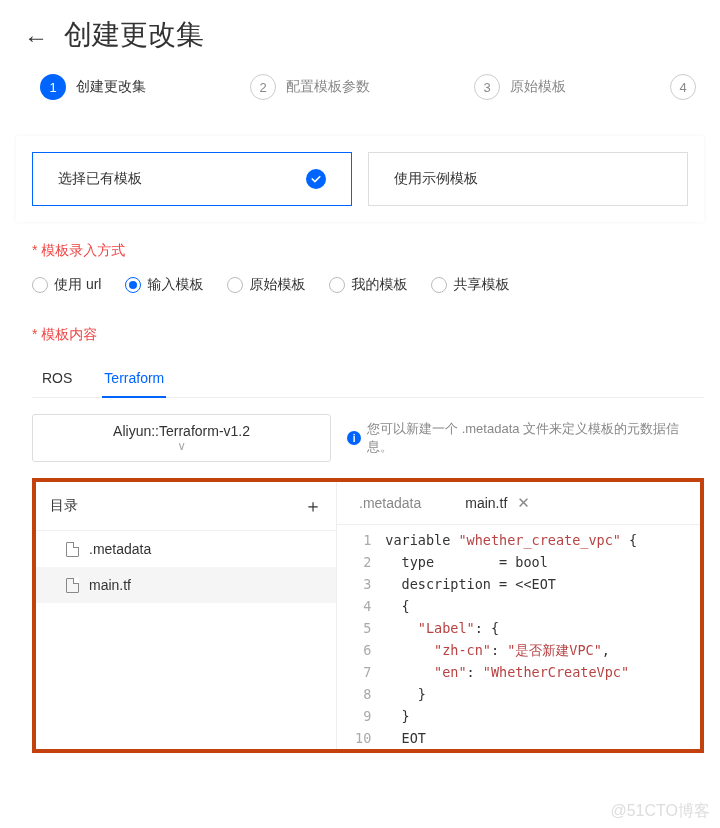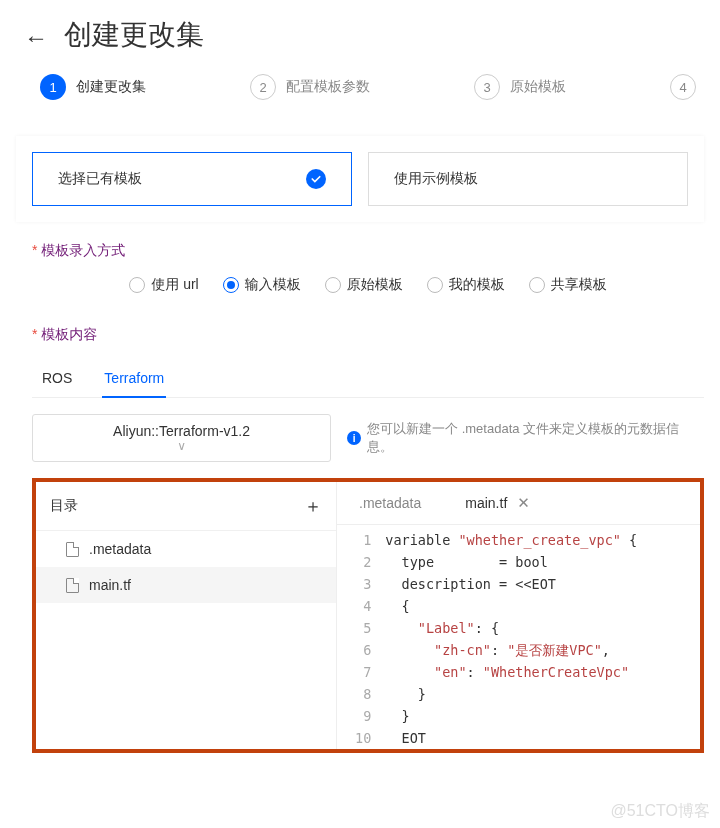--- a/index.html
+++ b/index.html
@@ -15,23 +15,23 @@
 .step-label.active { color:#333; font-weight:500; }
 .step-label.inactive { color:#888; }
 .step-gap { flex:1; }
 .panel { background:#fff; margin:16px 16px 0; padding:16px; box-shadow:0 0 4px rgba(0,0,0,0.05); }
 .choice-row { display:flex; gap:16px; }
 .choice-card { flex:1; border:1px solid #ddd; border-radius:0; padding:16px 25px; display:flex; align-items:center; justify-content:space-between; cursor:pointer; font-size:14px; color:#333; }
 .choice-card.selected { border:1px solid #0064ff; }
 .check-circle { width:20px; height:20px; border-radius:50%; background:#0064ff; display:flex; align-items:center; justify-content:center; }
 .check-circle svg { width:12px; height:12px; }
 .section { padding:20px 16px 0 32px; }
-.field-label { color:#701a75; margin-bottom:16px; }
+.field-label { color:#ef4444; margin-bottom:16px; }
 .req::before { content:"* "; color:#e84a3d; }
-.radio-row { display:flex; gap:24px; margin-bottom:32px;justify-content:center; }
+.radio-row { display:flex; gap:24px; margin-bottom:32px; }
 .radio-item { display:flex; align-items:center; gap:6px; cursor:pointer; color:#333; }
 .radio-outer { width:16px; height:16px; border-radius:50%; border:1px solid #bbb; display:flex; align-items:center; justify-content:center; }
 .radio-item.checked .radio-outer { border-color:#0064ff; }
 .radio-inner { width:8px; height:8px; border-radius:50%; }
 .radio-item.checked .radio-inner { background:#0064ff; }
 .tabs { display:flex; gap:28px; border-bottom:1px solid #eee; padding-left:8px; margin-bottom:16px; }
 .tab { padding:10px 2px; cursor:pointer; color:#333; }
 .tab.active { color:#0064ff; border-bottom:2px solid #0064ff; margin-bottom:-1px; font-weight:500; }
 .ver-row { display:flex; align-items:center; gap:16px; margin-bottom:16px; }
 .select-box { width:300px; border:1px solid #ddd; border-radius:3px; padding:8px 10px; display:flex; justify-content:space-between; align-items:center; cursor:pointer; color:#333;flex-direction:column; }

